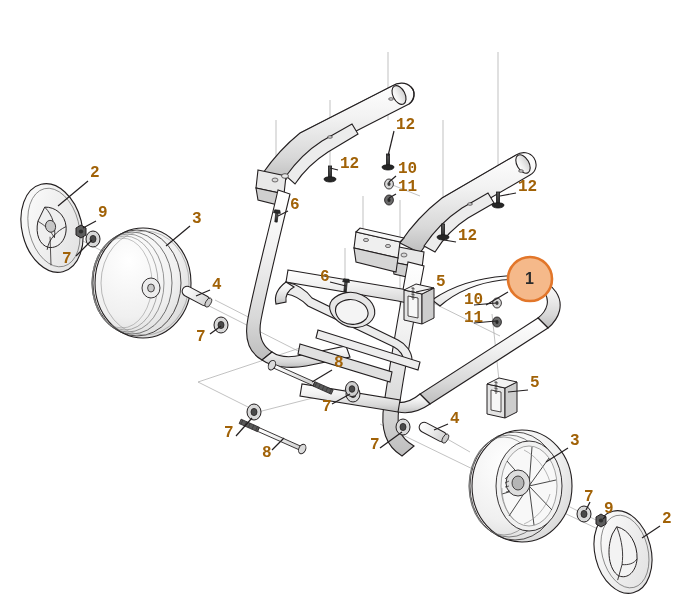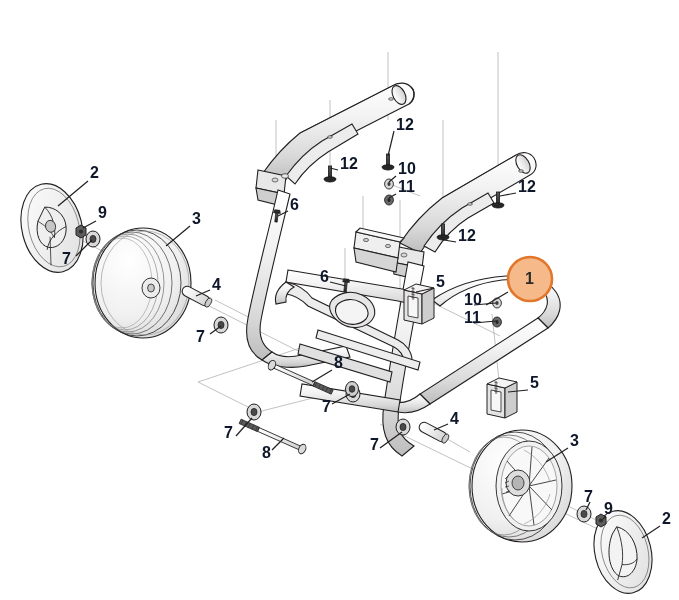--- a/index.html
+++ b/index.html
@@ -1,22 +1,22 @@
 <!DOCTYPE html>
 <html><head>
 <meta charset="utf-8">
 <title>Exploded Parts Diagram</title>
 <style>
   html,body{margin:0;padding:0;background:#ffffff;}
   body{width:679px;height:600px;overflow:hidden;
        font-family:"Liberation Sans", sans-serif;}
   #stage{position:relative;width:679px;height:600px;background:#ffffff;}
   #stage svg{position:absolute;left:0;top:0;}
-  .lbl{position:absolute;font-family:Liberation Sans, sans-serif;
-       font-weight:bold;font-size:16px;color:#0f172a;
+  .lbl{position:absolute;font-family:Liberation Mono, monospace;
+       font-weight:bold;font-size:16px;color:#a16207;
        line-height:1;white-space:nowrap;user-select:none;}
   .hl-num{position:absolute;font-family:"Liberation Sans",sans-serif;
        font-weight:bold;font-size:16px;color:#2b2b2b;line-height:1;}
 </style>
 </head>
 <body>
 
 <div id="stage">
 
 <svg width="679" height="600" viewBox="0 0 679 600">

